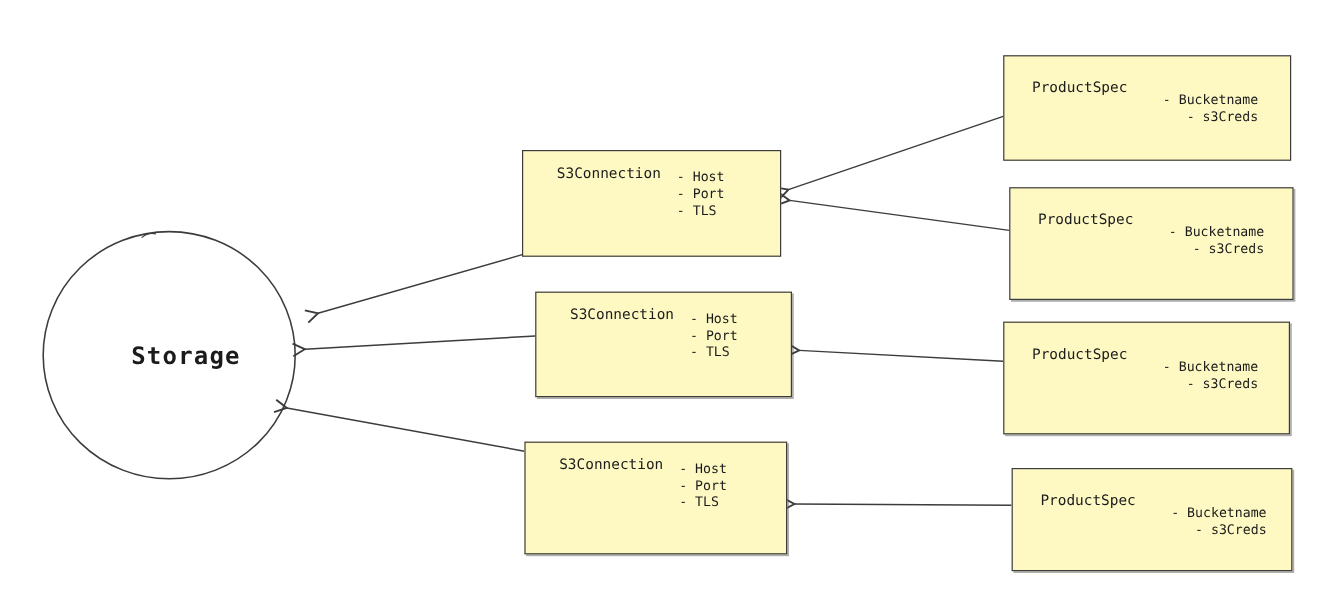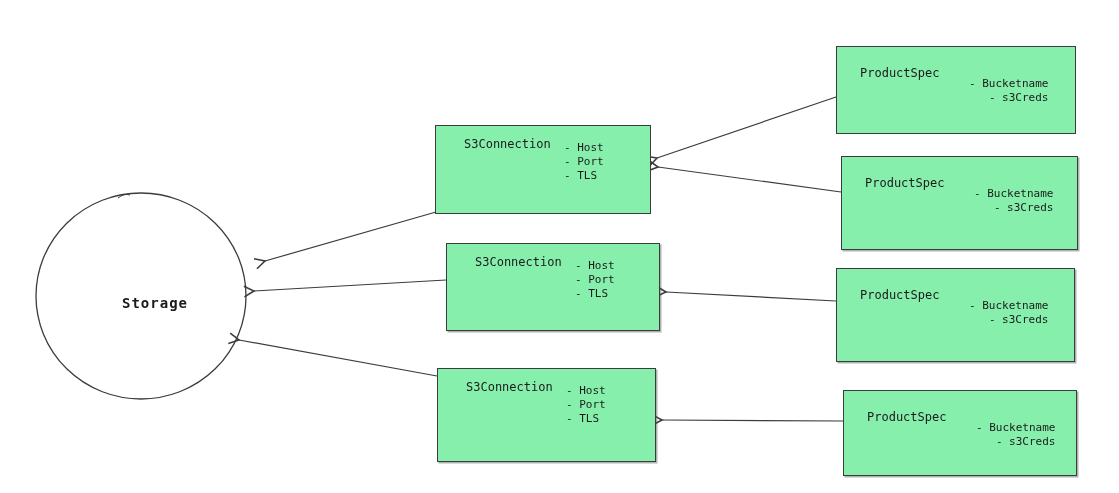--- a/index.html
+++ b/index.html
@@ -18,21 +18,21 @@
   }
   #connector-layer {
     position: absolute;
     left: 0;
     top: 0;
     width: 1119px;
     height: 493px;
   }
   .node {
     position: absolute;
-    background: #86efac;
+    background: #fef9c3;
     border: 1.3px solid #3c3c3c;
     box-sizing: border-box;
   }
   .node.sketch {
     box-shadow: 1.5px 1.5px 0 0 rgba(80,80,80,0.45);
   }
   .node-label {
     position: absolute;
     font-size: 12px;
     white-space: nowrap;
@@ -43,24 +43,24 @@
     line-height: 14px;
     white-space: nowrap;
   }
   .s3 .node-label { top: 11px; left: 28px; }
   .s3 .attrs      { top: 15px; left: 128px; }
   .ps .node-label { top: 19px; left: 23px; }
   .ps .attrs      { top: 30px; left: 132px; text-align: right; }
   #storage-label {
     position: absolute;
     left: 36px;
-    top: 295px;
+    top: 284px;
     width: 238px;
     text-align: center;
-    font-size: 14px;
+    font-size: 20px;
     font-weight: bold;
     letter-spacing: 1px;
   }
 </style>
 </head>
 <body>
 
 <div id="canvas">
 
   <svg id="connector-layer" viewBox="0 0 1119 493" xmlns="http://www.w3.org/2000/svg">

